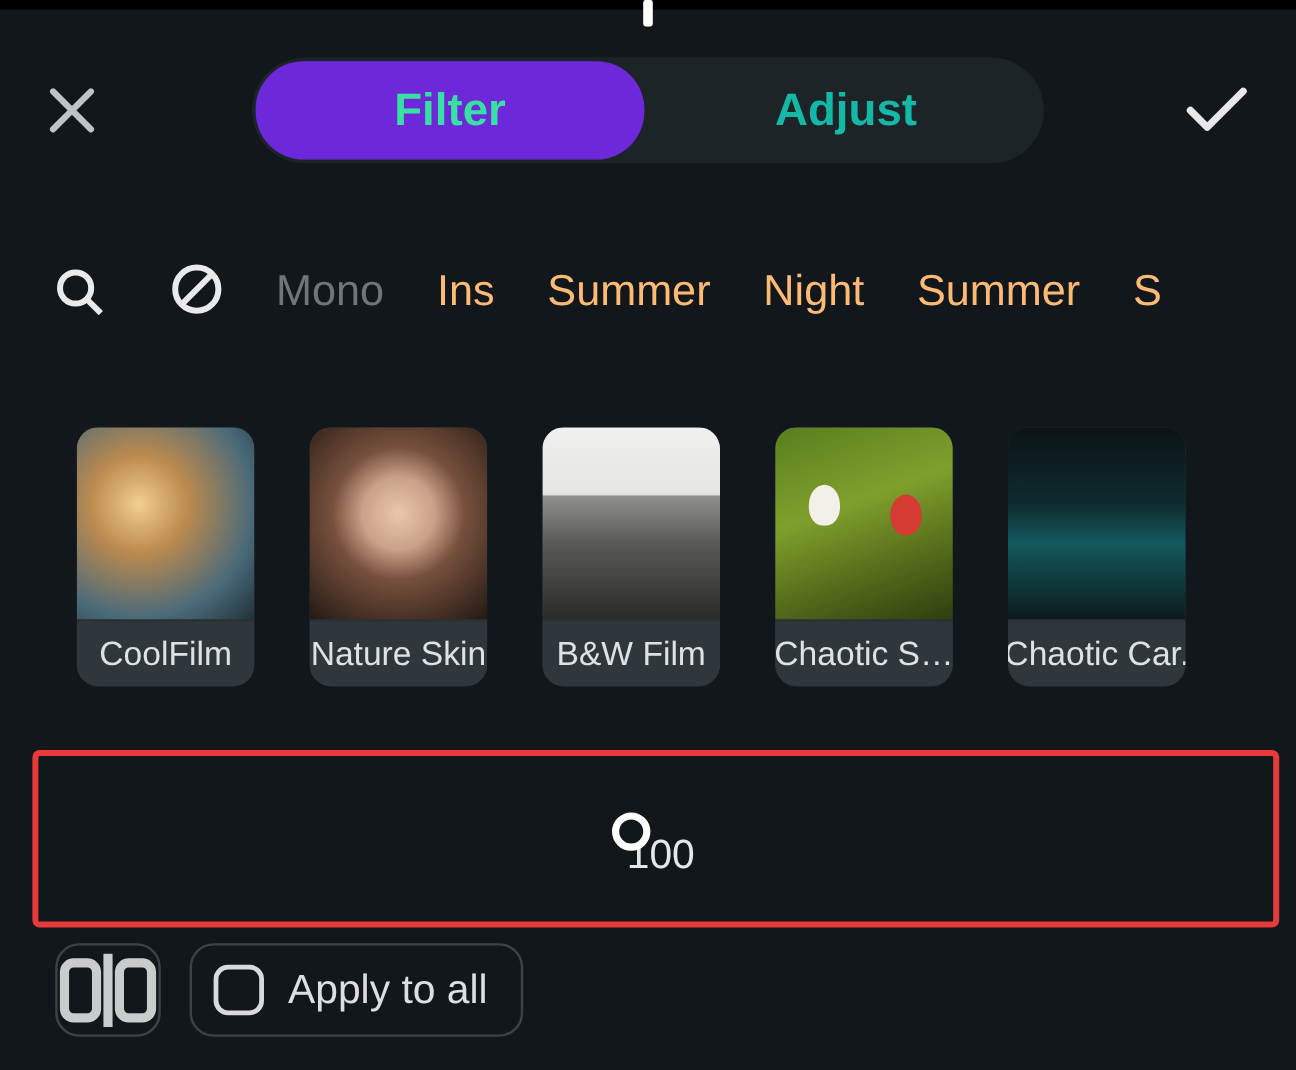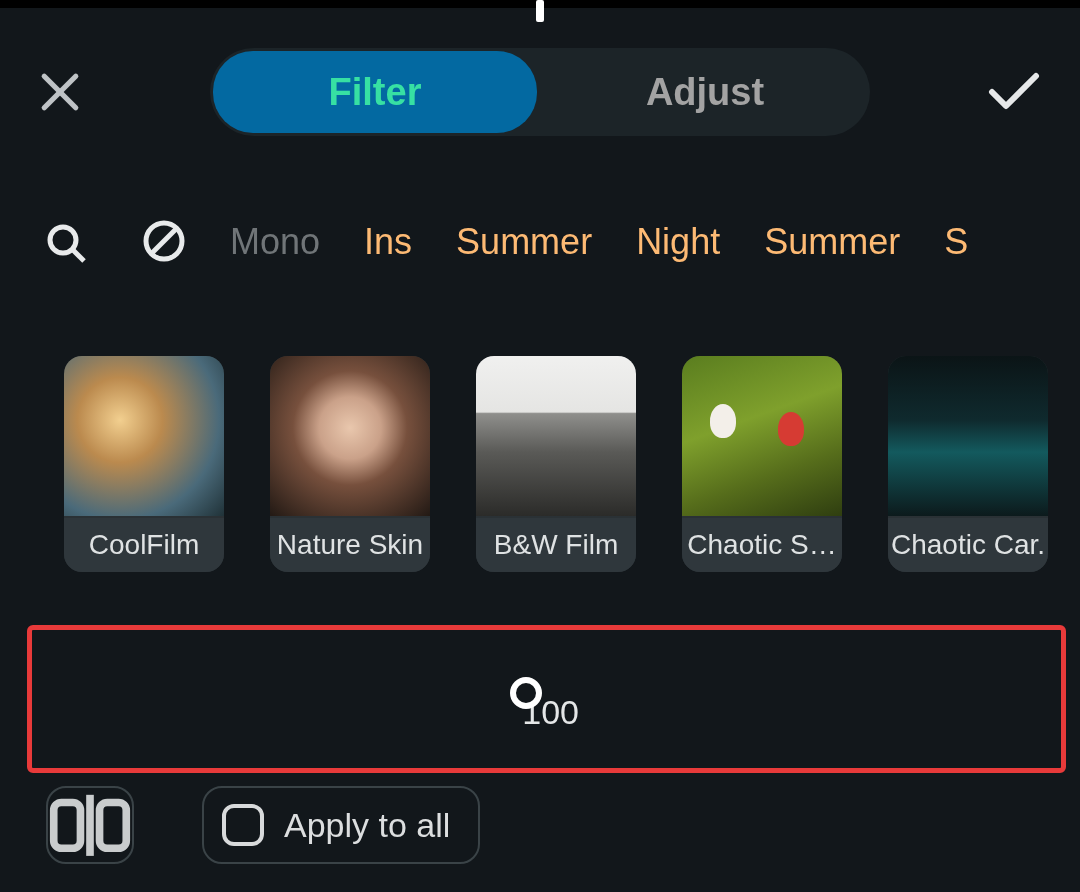--- a/index.html
+++ b/index.html
@@ -52,26 +52,26 @@
     width: 660px;
     align-items: center;
   }
   .segmented .seg {
     flex: 1 1 50%;
     height: 82px;
     margin: 3px;
     display: flex; align-items: center; justify-content: center;
     font-size: 38px;
     font-weight: 600;
-    color: #a3a3a3;
+    color: #14b8a6;
     border-radius: 40px;
     cursor: pointer;
   }
   .segmented .seg.active {
-    background: #0369a1;
+    background: #6d28d9;
     color: #37e0a3;
   }
 
   
   .cats {
     position: absolute;
     top: 195px;
     left: 0; right: 0;
     height: 60px;
     display: flex;
@@ -104,21 +104,21 @@
     position: absolute;
     top: 348px;
     left: 0; right: 0;
     height: 220px;
     display: flex;
     gap: 46px;
     padding-left: 64px;
     overflow: hidden;
   }
   .filter-card {
-    width: 160px;
+    width: 148px;
     height: 216px;
     border-radius: 18px;
     overflow: hidden;
     position: relative;
     cursor: pointer;
     background: #2a3135;
     flex: 0 0 auto;
   }
   .filter-card .thumb {
     width: 100%; height: 160px;
@@ -227,21 +227,20 @@
   }
   .compare-btn svg { stroke: #c9cccd; stroke-width: 4; fill: none; }
   .apply-all {
     height: 78px;
     border: 2px solid #3a4347;
     border-radius: 20px;
     display: flex; align-items: center;
     padding: 0 28px 0 18px;
     gap: 20px;
     cursor: pointer;
-    margin-left: 44px;
   }
   .apply-all .checkbox {
     width: 42px; height: 42px;
     border: 4px solid #d8dadb;
     border-radius: 12px;
   }
   .apply-all .lbl {
     font-size: 34px;
     color: #dcdedf;
   }

